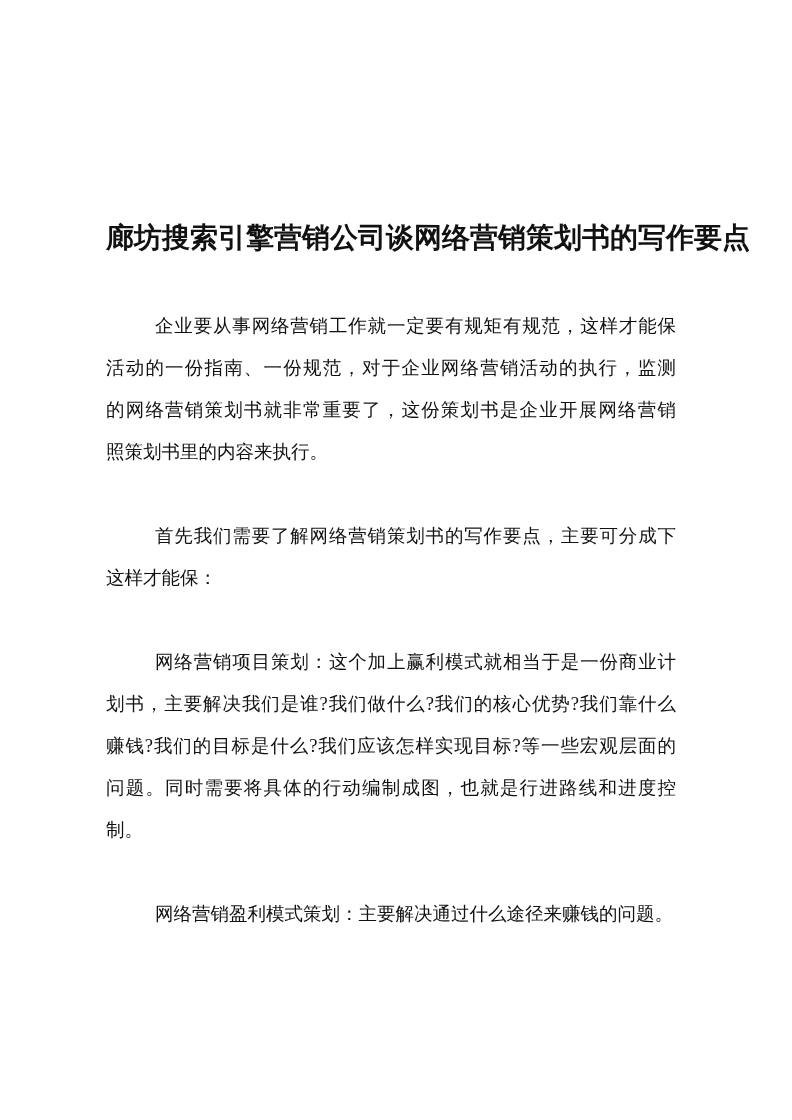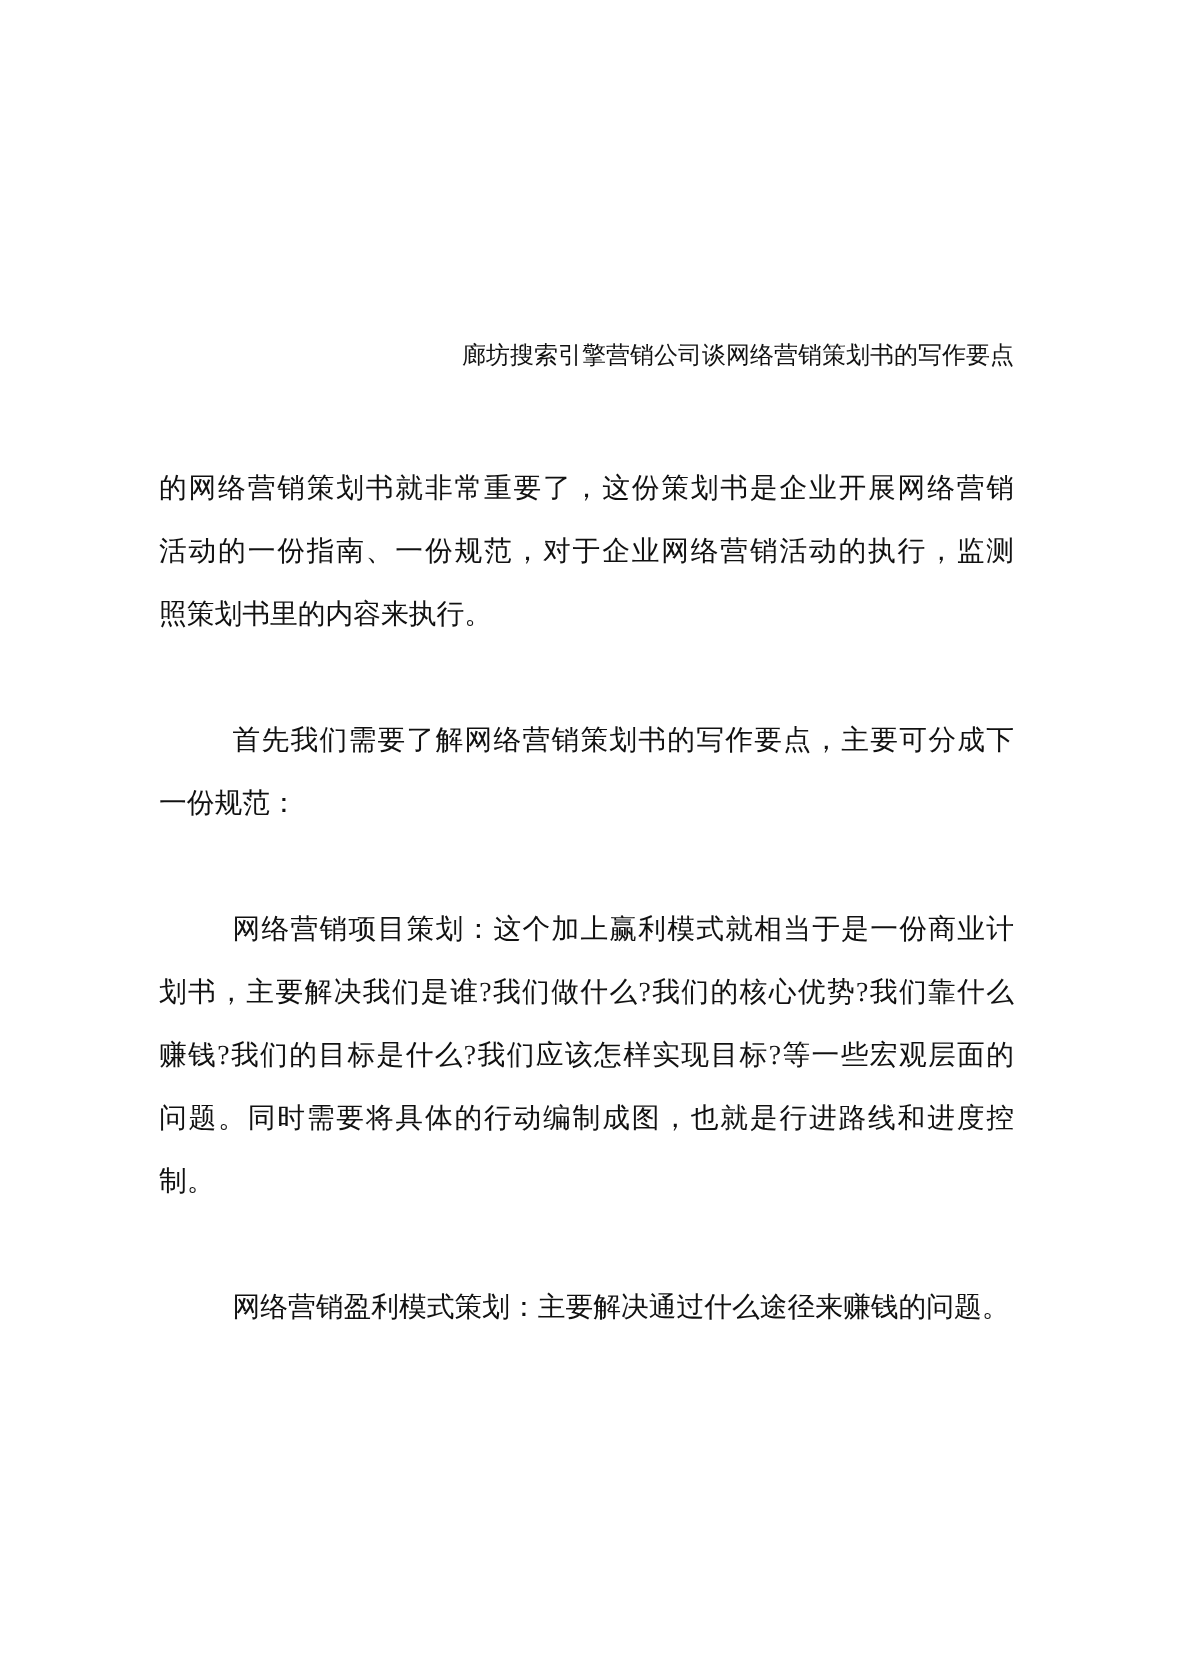--- a/index.html
+++ b/index.html
@@ -14,22 +14,22 @@
     background: #ffffff;
     overflow: hidden;
     font-family: "Liberation Serif", "DejaVu Serif", serif;
     color: #111111;
   }
   .content {
     padding: 217px 116px 0 106px; 
   }
   .doc-title {
     margin: 0 0 46px 0;
-    font-size: 16px;
-    font-weight: normal;
+    font-size: 28px;
+    font-weight: bold;
     line-height: 42px;
     text-align: right;
     white-space: nowrap;
   }
   .para {
     margin: 0 0 42px 0;
   }
   .line {
     font-size: 18.5px;
     line-height: 42px;
@@ -45,28 +45,29 @@
 </style>
 </head>
 <body>
 
 <div class="page">
   <div class="content">
 
     <h1 class="doc-title">廊坊搜索引擎营销公司谈网络营销策划书的写作要点</h1>
 
     <div class="para">
+      <div class="line first">企业要从事网络营销工作就一定要有规矩有规范，这样才能保</div>
+      <div class="line">活动的一份指南、一份规范，对于企业网络营销活动的执行，监测</div>
       <div class="line">的网络营销策划书就非常重要了，这份策划书是企业开展网络营销</div>
-      <div class="line">活动的一份指南、一份规范，对于企业网络营销活动的执行，监测</div>
       <div class="line last">照策划书里的内容来执行。</div>
     </div>
 
     <div class="para">
       <div class="line first">首先我们需要了解网络营销策划书的写作要点，主要可分成下</div>
-      <div class="line last">一份规范：</div>
+      <div class="line last">这样才能保：</div>
     </div>
 
     <div class="para">
       <div class="line first">网络营销项目策划：这个加上赢利模式就相当于是一份商业计</div>
       <div class="line">划书，主要解决我们是谁?我们做什么?我们的核心优势?我们靠什么</div>
       <div class="line">赚钱?我们的目标是什么?我们应该怎样实现目标?等一些宏观层面的</div>
       <div class="line">问题。同时需要将具体的行动编制成图，也就是行进路线和进度控</div>
       <div class="line last">制。</div>
     </div>
 

